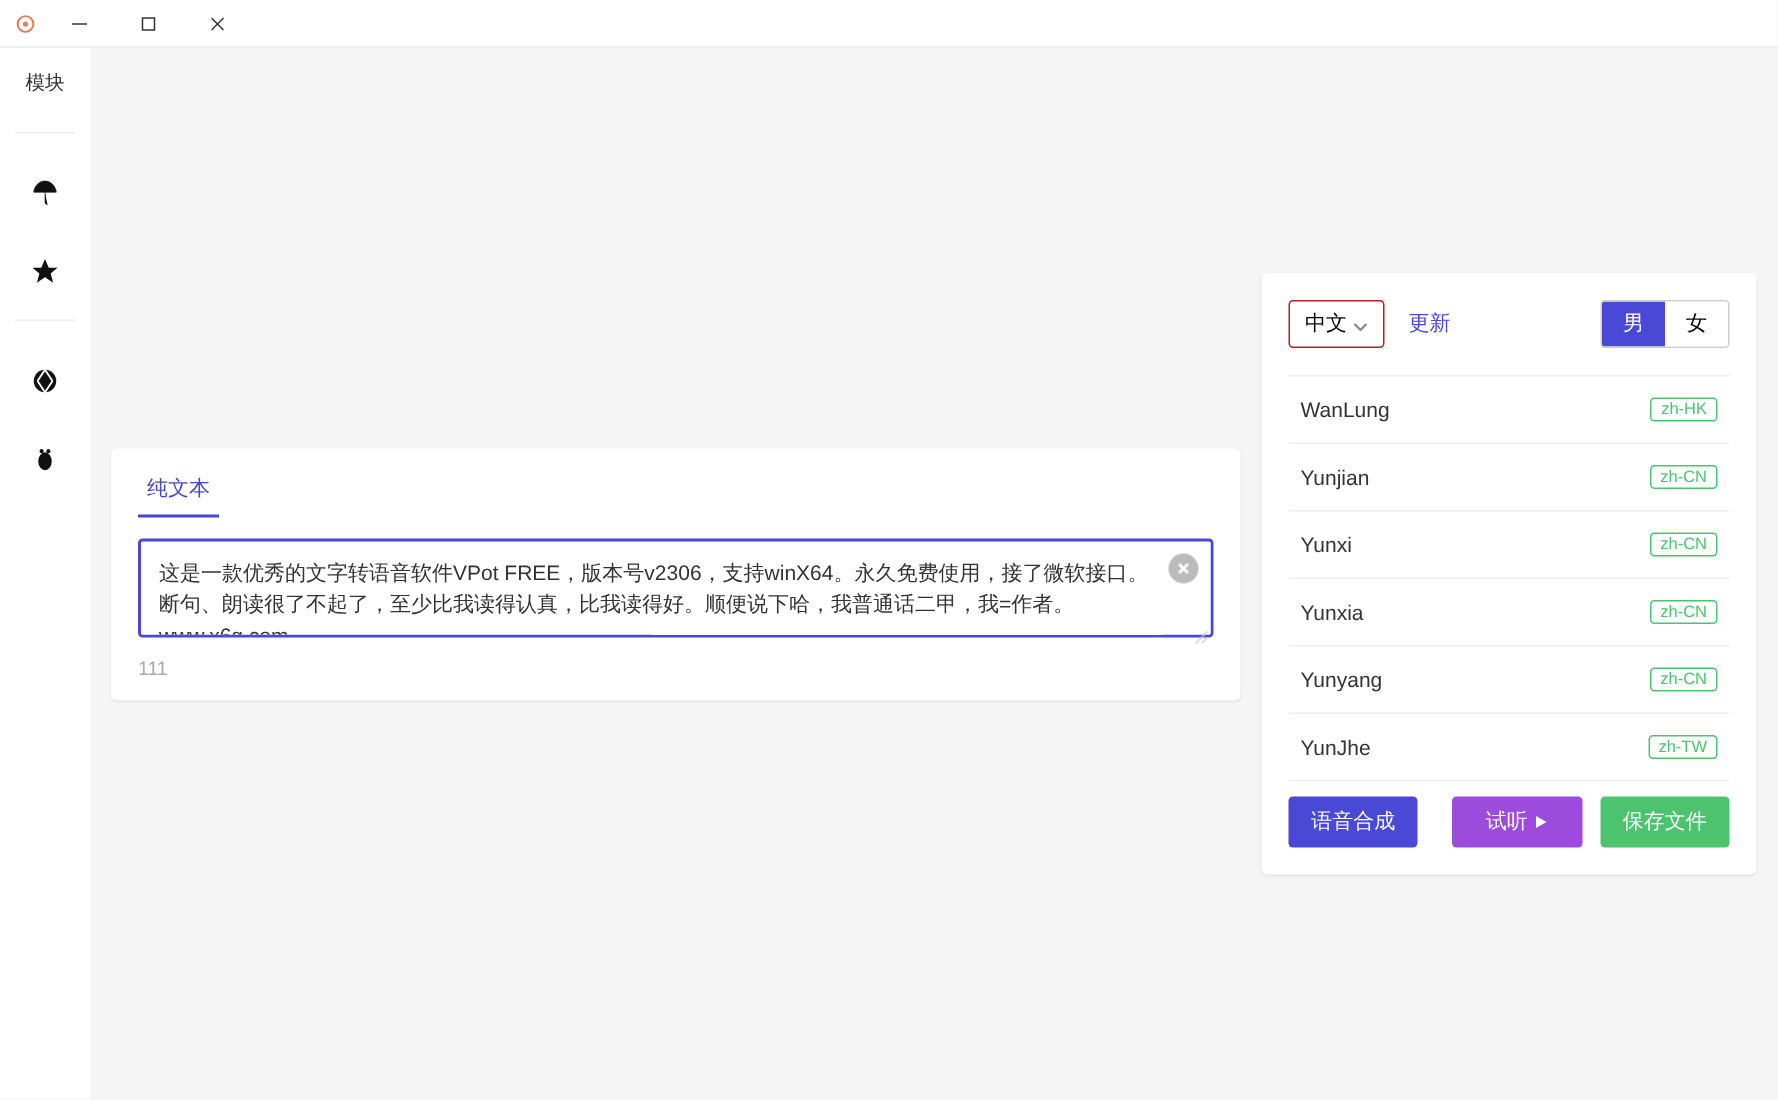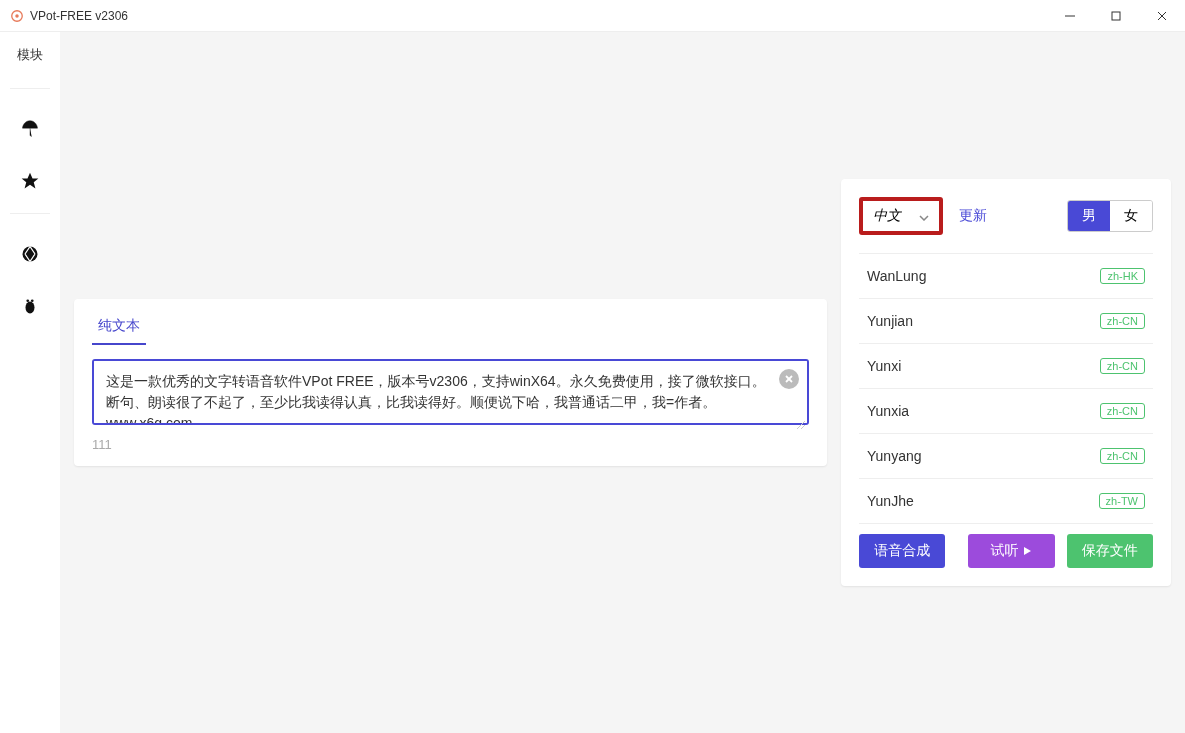--- a/index.html
+++ b/index.html
@@ -29,21 +29,21 @@
 .text-input { width: 100%; height: 100%; border: 2px solid #4949d6; border-radius: 3px; padding: 10px 36px 10px 12px; font-size: 14px; line-height: 1.5; color: #333; resize: none; outline: none; font-family: inherit; }
 .clear-btn { position: absolute; right: 10px; top: 10px; width: 20px; height: 20px; border-radius: 50%; background: #bbb; color: #fff; display: flex; align-items: center; justify-content: center; cursor: pointer; font-size: 12px; }
 
 .resize-handle { position: absolute; right: 4px; bottom: 4px; width: 10px; height: 10px; cursor: nwse-resize; }
 
 .footer-row { display: flex; justify-content: space-between; align-items: center; margin-top: 8px; font-size: 13px; color: #aaa; }
 
 .right-panel { width: 330px; background: #fff; border-radius: 4px; box-shadow: 0 1px 2px rgba(0,0,0,0.08); padding: 18px; display: flex; flex-direction: column; }
 
 .top-controls { display: flex; align-items: center; gap: 16px; margin-bottom: 18px; }
-.lang-select { border: 4px solid #b91c1c; border-radius: 3px; padding: 6px 10px; font-size: 14px; display: flex; align-items: center; gap: 18px; cursor: pointer; font-style: italic; }
+.lang-select { border: 1px solid #b91c1c; border-radius: 3px; padding: 6px 10px; font-size: 14px; display: flex; align-items: center; gap: 4px; cursor: pointer; }
 .update-link { color: #4949d6; font-size: 14px; cursor: pointer; }
 .gender-toggle { margin-left: auto; display: flex; border: 1px solid #ccc; border-radius: 3px; overflow: hidden; }
 .gender-btn { padding: 6px 14px; font-size: 14px; cursor: pointer; background: #fff; }
 .gender-btn.active { background: #4949d6; color: #fff; }
 
 .voice-list { flex: 1; border-top: 1px solid #eee; overflow-y: auto; }
 .voice-item { display: flex; justify-content: space-between; align-items: center; padding: 14px 8px; border-bottom: 1px solid #eee; cursor: pointer; }
 .voice-name { font-size: 14px; color: #333; }
 .voice-badge { border: 1px solid #4dc36f; color: #4dc36f; font-size: 11px; padding: 1px 6px; border-radius: 3px; }
 
@@ -61,21 +61,20 @@
 </head>
 <body>
 
 <div class="titlebar">
   <span class="titlebar-icon">
     <svg viewBox="0 0 16 16">
         <circle cx="8" cy="8" r="6" fill="none" stroke="#e77a5a" stroke-width="1.5"></circle>
         <circle cx="8" cy="8" r="2" fill="#e77a5a"></circle>
       </svg>
   </span>
-  <span class="titlebar-title">VPot-FREE v2306</span>
   <div class="titlebar-controls">
     <div class="titlebar-btn">
         <svg viewBox="0 0 10 10">
           <line x1="0" y1="5" x2="10" y2="5" stroke="#333" stroke-width="1"></line>
         </svg>
       </div>
     <div class="titlebar-btn">
         <svg viewBox="0 0 10 10">
           <rect x="1" y="1" width="8" height="8" fill="none" stroke="#333" stroke-width="1"></rect>
         </svg>

